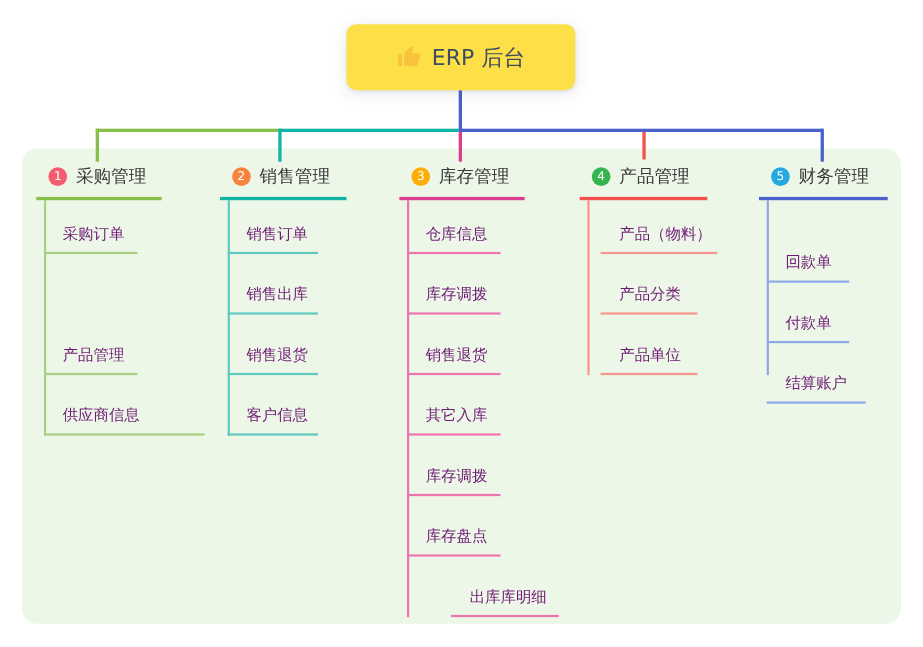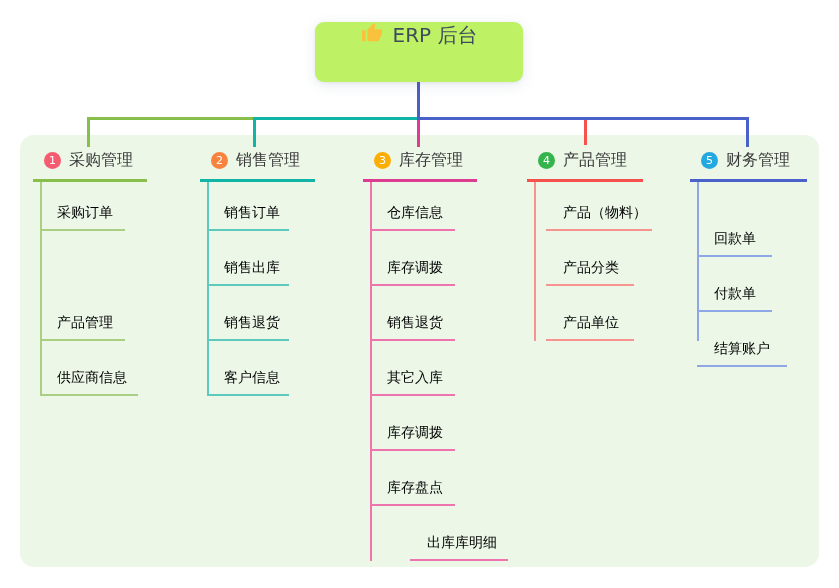--- a/index.html
+++ b/index.html
@@ -1,23 +1,23 @@
 <!DOCTYPE html>
 <html><head>
 <meta charset="utf-8">
 <style>
   html,body{margin:0;padding:0;background:#fff;}
   .canvas{position:relative;width:839px;height:588px;background:#ffffff;overflow:hidden;
           font-family:"DejaVu Sans","Liberation Sans",sans-serif;}
   .panel{position:absolute;left:20px;top:135px;width:799px;height:432px;
          background:#ecf7e8;border-radius:14px;}
   
-  .root-card{position:absolute;left:315px;top:22px;width:208px;height:60px;background:#bef264;
+  .root-card{position:absolute;left:315px;top:22px;width:208px;height:60px;background:#fde047;
              border-radius:9px;box-shadow:0 3px 14px rgba(60,80,120,.12),0 1px 3px rgba(60,80,120,.08);
-             display:flex;justify-content:center;gap:10px;}
+             display:flex;align-items:center;justify-content:center;gap:10px;}
   .root-title{font-size:20px;color:#3e4c5e;}
   .thumb-svg{width:22px;height:22px;display:block;}
   
   .conn{position:absolute;}
   .root-drop   {left:417px;top:82px; width:3px;height:36px;background:#4a5fc8;}
   .sp-green    {left:87px; top:117px;width:166px;height:3px;background:#88bf4a;}
   .sp-teal     {left:253px;top:117px;width:164px;height:3px;background:#10b5a6;}
   .sp-blue     {left:417px;top:117px;width:331px;height:3px;background:#4a61c9;}
   .drop-green  {left:87px; top:117px;width:3px;height:30px;background:#88bf4a;}
   .drop-teal   {left:253px;top:117px;width:3px;height:30px;background:#10b5a6;}
@@ -26,29 +26,29 @@
   .drop-blue   {left:746px;top:117px;width:3px;height:30px;background:#4a61c9;}
   
   .branch{position:absolute;top:145px;}
   .branch-header{display:flex;align-items:center;height:30px;padding-left:11px;gap:8px;cursor:pointer;}
   .badge{width:17px;height:17px;border-radius:50%;color:#fff;font-size:11px;line-height:17px;
          display:flex;align-items:center;justify-content:center;flex:0 0 17px;}
   .branch-title{font-size:16px;color:#3a3a3a;white-space:nowrap;}
   .branch-underline{position:absolute;left:0;top:34px;width:100%;height:3px;}
   .vline{position:absolute;left:7px;top:37px;width:2px;}
   .child{position:absolute;left:7px;height:28px;border-bottom:2px solid;}
-  .child-label{position:absolute;left:17px;bottom:7px;font-size:14px;color:#000000;white-space:nowrap;}
+  .child-label{position:absolute;left:17px;bottom:7px;font-size:14px;color:#701a75;white-space:nowrap;}
   .r0{top:56px}.r1{top:111px}.r2{top:166px}.r3{top:221px}.r4{top:276px}.r5{top:331px}.r6{top:386px}
   
   .b1{left:33px;width:114px;}
   .b1 .badge{background:#f65c70;}
   .b1 .branch-underline{background:#88bf4a;}
   .b1 .vline{height:214px;background:#a8cf82;}
   .b1 .child{width:85px;border-color:#a8cf82;}
-  .b1 .child.wide{width:98px;}
+  .b1 .child.wide{width:98px;padding-left:48px;}
   
   .b2{left:200px;width:115px;}
   .b2 .badge{background:#f8833f;}
   .b2 .branch-underline{background:#10b5a6;}
   .b2 .vline{height:214px;background:#5ec9bd;}
   .b2 .child{width:82px;border-color:#5ec9bd;}
   
   .b3{left:363px;width:114px;}
   .b3 .badge{background:#fcae05;}
   .b3 .branch-underline{background:#dd3d90;}

